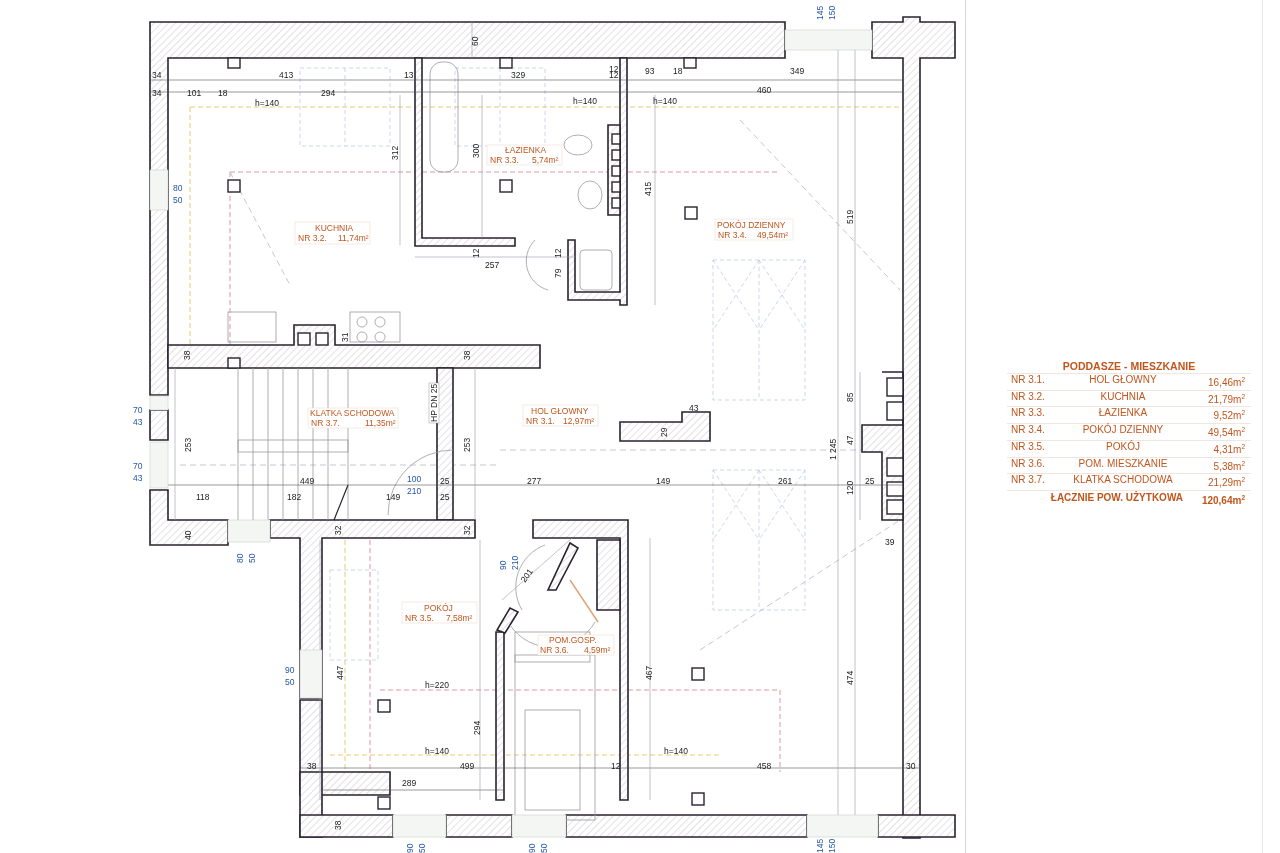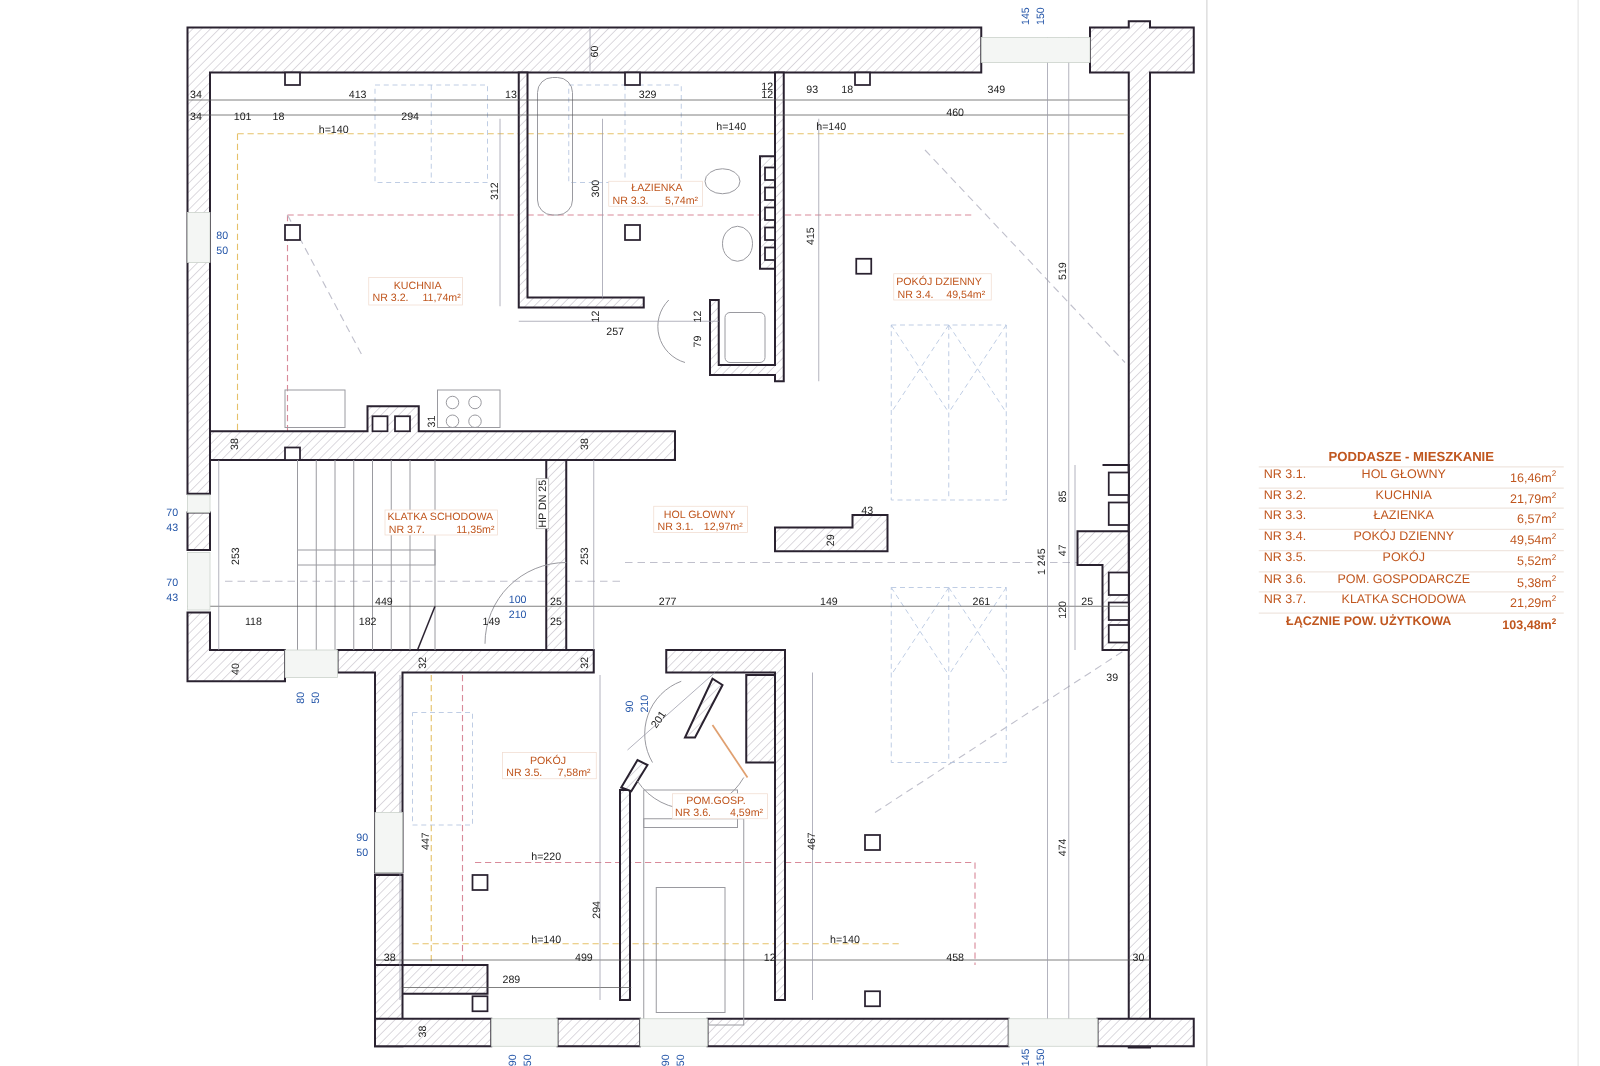--- a/index.html
+++ b/index.html
@@ -22,21 +22,21 @@
   .vent{fill:#fff;stroke:#2a2230;stroke-width:1.4;}
   .label-box{fill:#fff;stroke:#f1dcd0;stroke-width:0.6;}
   
   #summary{position:absolute;left:1007px;top:358px;width:244px;font-family:Liberation Sans, sans-serif;color:#c0561e;}
   #summary .title{text-align:center;font-weight:bold;font-size:10.5px;padding:2px 0 1px 0;color:#c0561e;}
   #summary .row{display:flex;font-size:10px;line-height:12.4px;border-top:1px solid #f0e6e0;}
   #summary .nr{width:52px;padding-left:4px;}
   #summary .nm{flex:1;text-align:center;}
   #summary .ar{width:62px;text-align:right;padding-right:6px;}
   #summary .total{display:flex;font-weight:bold;font-size:10px;line-height:13px;border-top:1px solid #f0e6e0;}
-  #summary .total .nm{flex:1;text-align:center;}
+  #summary .total .nm{flex:1;text-align:right;}
   #summary sup{font-size:6.5px;}
   #page-edge{position:absolute;left:965px;top:0;width:1px;height:853px;background:#d8d8d8;}
   #page-edge2{position:absolute;left:1262px;top:0;width:1px;height:853px;background:#e8e8e8;}
 </style>
 </head>
 <body>
 
 <svg id="plan" viewBox="0 0 1280 853" xmlns="http://www.w3.org/2000/svg">
   <defs>
     <pattern id="hatch" width="5" height="5" patternUnits="userSpaceOnUse" patternTransform="rotate(45)">
@@ -380,39 +380,39 @@
     <span class="ar"><span>16,46m</span><sup>2</sup></span>
   </div>
   <div class="row">
     <span class="nr">NR 3.2.</span>
     <span class="nm">KUCHNIA</span>
     <span class="ar"><span>21,79m</span><sup>2</sup></span>
   </div>
   <div class="row">
     <span class="nr">NR 3.3.</span>
     <span class="nm">ŁAZIENKA</span>
-    <span class="ar"><span>6,57m</span><sup>2</sup></span>
+    <span class="ar"><span>9,52m</span><sup>2</sup></span>
   </div>
   <div class="row">
     <span class="nr">NR 3.4.</span>
     <span class="nm">POKÓJ DZIENNY</span>
     <span class="ar"><span>49,54m</span><sup>2</sup></span>
   </div>
   <div class="row">
     <span class="nr">NR 3.5.</span>
     <span class="nm">POKÓJ</span>
-    <span class="ar"><span>5,52m</span><sup>2</sup></span>
+    <span class="ar"><span>4,31m</span><sup>2</sup></span>
   </div>
   <div class="row">
     <span class="nr">NR 3.6.</span>
-    <span class="nm">POM. GOSPODARCZE</span>
+    <span class="nm">POM. MIESZKANIE</span>
     <span class="ar"><span>5,38m</span><sup>2</sup></span>
   </div>
   <div class="row">
     <span class="nr">NR 3.7.</span>
     <span class="nm">KLATKA SCHODOWA</span>
     <span class="ar"><span>21,29m</span><sup>2</sup></span>
   </div>
   <div class="total">
     <span class="nm">ŁĄCZNIE POW. UŻYTKOWA</span>
-    <span class="ar" style="width:62px;text-align:right;padding-right:6px;"><span>103,48m</span><sup>2</sup></span>
+    <span class="ar" style="width:62px;text-align:right;padding-right:6px;"><span>120,64m</span><sup>2</sup></span>
   </div>
 </div>
 
 </body></html>

